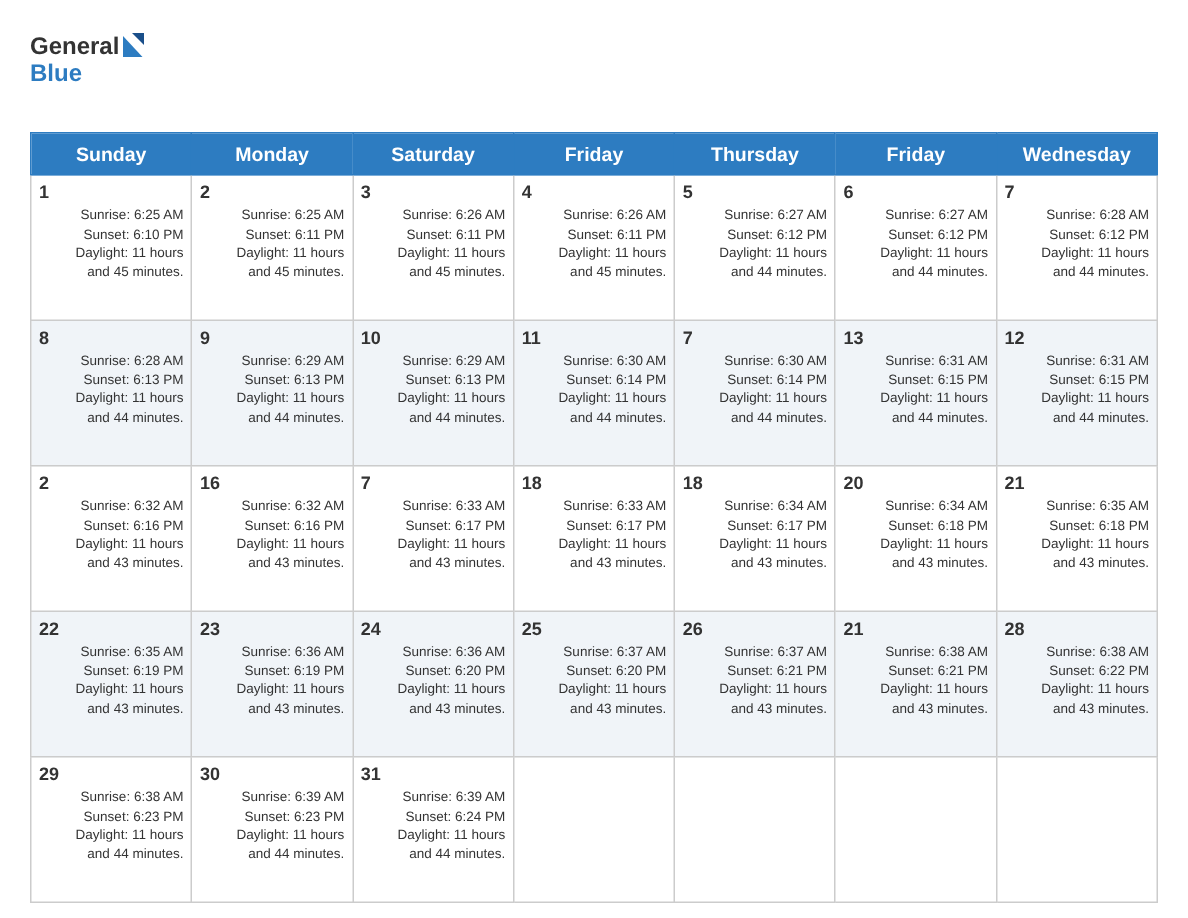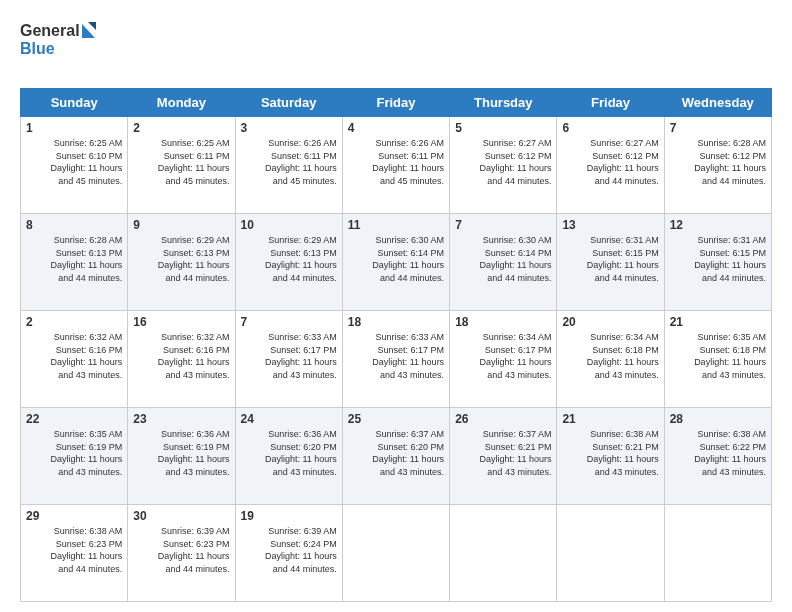--- a/index.html
+++ b/index.html
@@ -330,21 +330,21 @@
 and 44 minutes.</div>
           </td>
           <td>
             <span class="day-num">30</span>
             <div class="day-info" style="white-space: pre-line;">Sunrise: 6:39 AM
 Sunset: 6:23 PM
 Daylight: 11 hours
 and 44 minutes.</div>
           </td>
           <td>
-            <span class="day-num">19</span>
+            <span class="day-num">31</span>
             <div class="day-info" style="white-space: pre-line;">Sunrise: 6:39 AM
 Sunset: 6:24 PM
 Daylight: 11 hours
 and 44 minutes.</div>
           </td>
           <td class="empty-cell"></td>
           <td class="empty-cell"></td>
           <td class="empty-cell"></td>
           <td class="empty-cell"></td>
         </tr>

